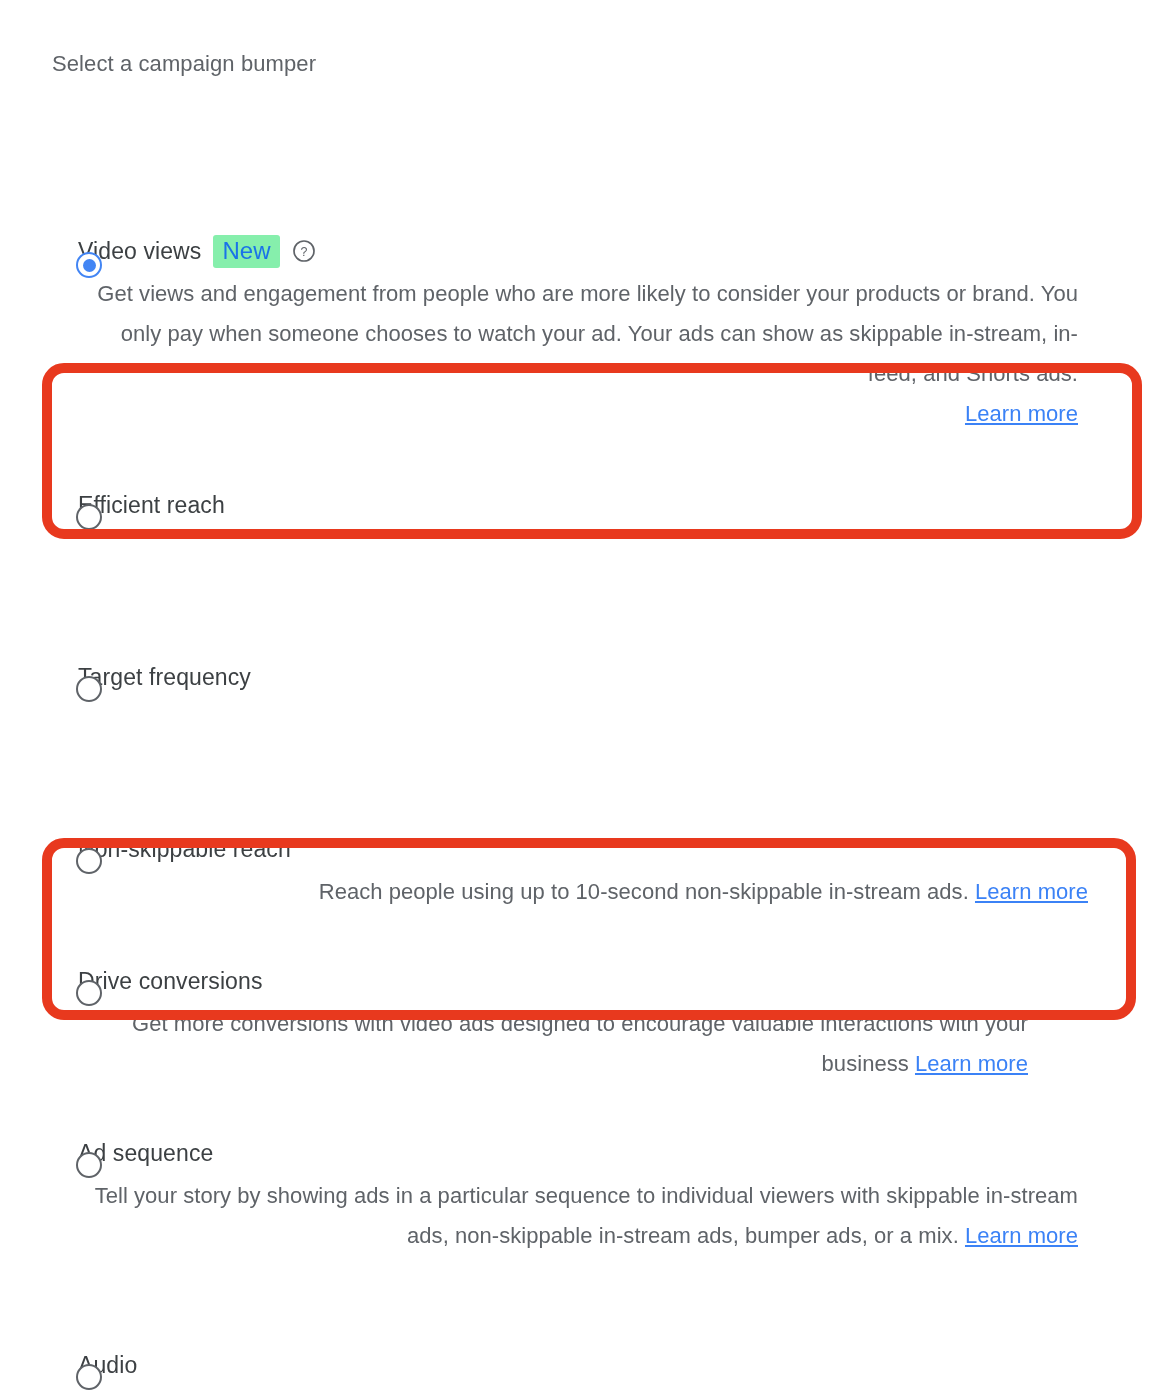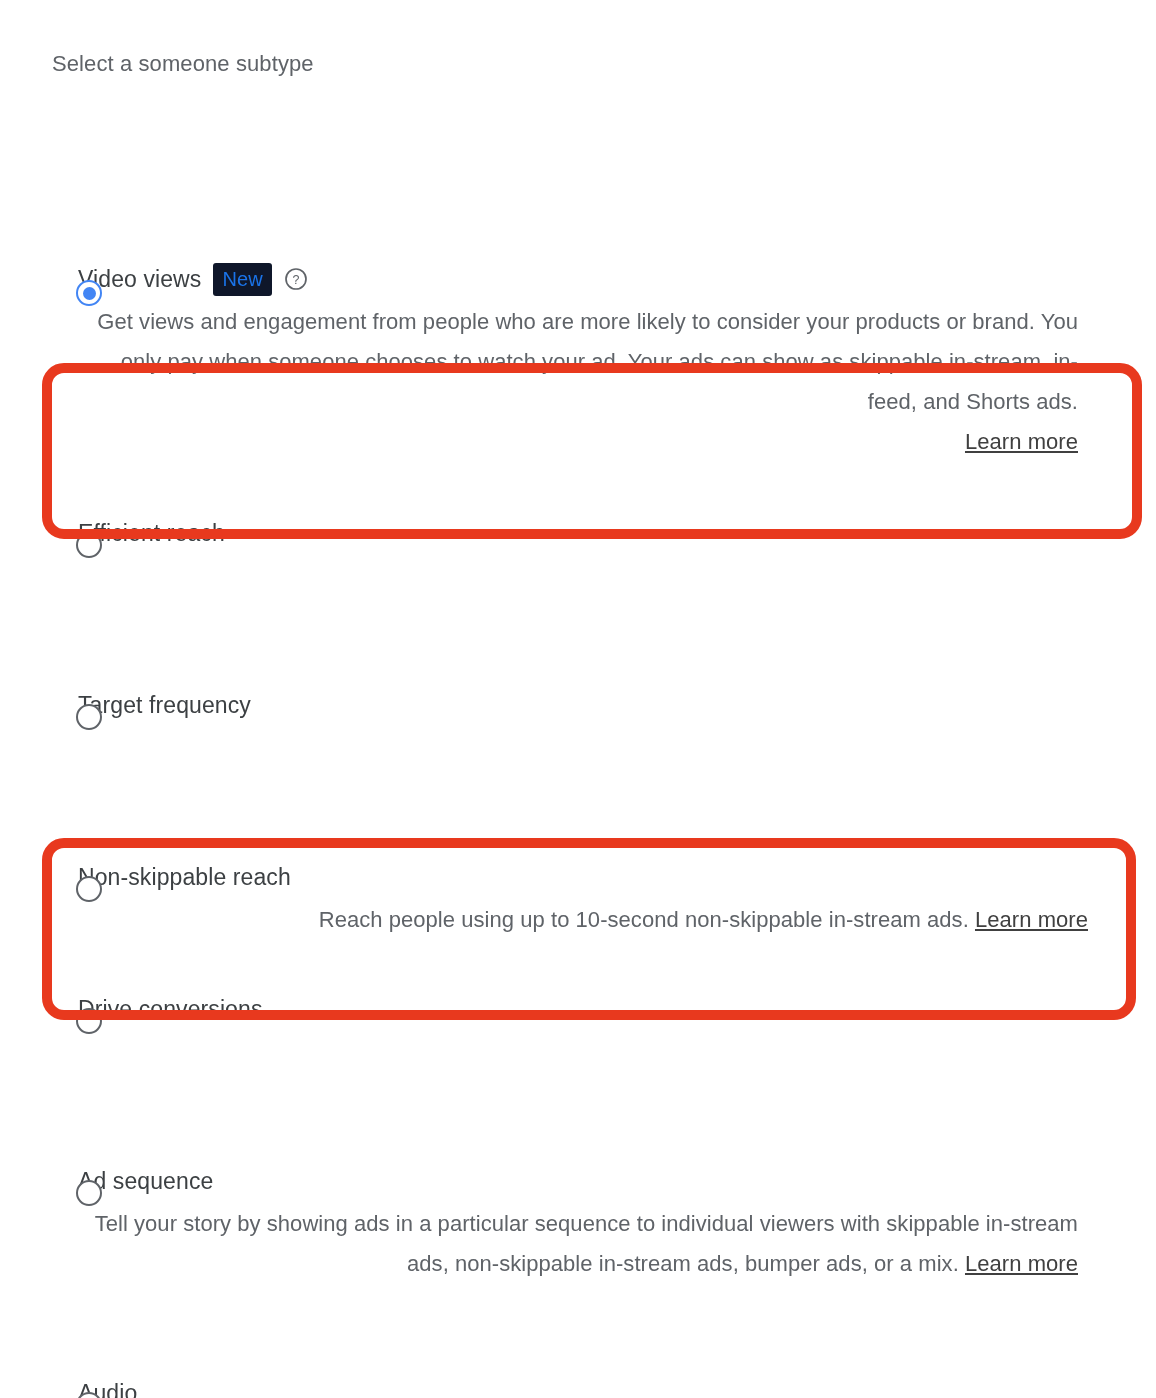--- a/index.html
+++ b/index.html
@@ -40,21 +40,20 @@
     left: 0;
     top: 118px;
     width: 1156px;
   }
 
   .option {
     position: relative;
     padding-left: 78px;
     padding-right: 16px;
     box-sizing: border-box;
-    margin-top: 28px;
   }
 
   
   .radio {
     position: absolute;
     left: 76px;
     width: 26px;
     height: 26px;
     box-sizing: border-box;
     border-radius: 50%;
@@ -88,23 +87,23 @@
   .opt-label {
     font-size: 23px;
     line-height: 30px;
     color: #3c4043;
     letter-spacing: 0.1px;
     white-space: nowrap;
   }
 
   .badge-new {
     display: inline-block;
-    background: #0f172a;
+    background: #86efac;
     color: #1a73e8;
-    font-size: 20px;
+    font-size: 24px;
     line-height: 22px;
     padding: 5px 9px 6px 9px;
     border-radius: 3px;
     letter-spacing: 0.1px;
   }
 
   .help-icon {
     display: inline-flex;
     align-items: center;
     justify-content: center;
@@ -117,42 +116,42 @@
   .opt-desc {
     font-size: 22px;
     line-height: 40px;
     color: #5f6368;
     letter-spacing: 0.05px;
     max-width: 1012px;
   }
 
   a.learn-more,
   .learn-more {
-    color: #404040;
+    color: #3b82f6;
     cursor: pointer;
   }
 
   .desc-block-1 { margin-top: 8px; text-align: right; }
 
   
   .annotation {
     position: absolute;
     border: 10px solid #e8391e;
     border-radius: 22px;
     box-sizing: border-box;
     pointer-events: none;
     background: transparent;
   }
 </style>
 </head>
 <body>
 
 <div class="page">
 
-  <div class="section-title">Select a someone subtype</div>
+  <div class="section-title">Select a campaign bumper</div>
 
   <div class="options" id="options-root">
       <div class="option" style="position: absolute; left: 0px; top: 118px; width: 1156px;">
         <div class="radio selected" role="radio" aria-checked="true" style="top: 16px;"></div>
         <div class="opt-head">
           <span class="opt-label">Video views</span>
           <span class="badge-new">New</span>
           <span class="help-icon">
             <svg width="24" height="24" viewBox="0 0 24 24" aria-hidden="true">
               <circle cx="12" cy="12" r="10" fill="none" stroke="#5f6368" stroke-width="1.7"></circle>
@@ -179,20 +178,21 @@
         <div class="opt-head">
           <span class="opt-label">Non-skippable reach</span>
         </div>
         <div class="opt-desc desc-block-1" style="max-width: 1010px;"><span>Reach people using up to 10-second non-skippable in-stream ads.</span> <a class="learn-more" href="#">Learn more</a></div>
       </div>
       <div class="option" style="position: absolute; left: 0px; top: 848px; width: 1156px;">
         <div class="radio" role="radio" aria-checked="false" style="top: 14px;"></div>
         <div class="opt-head">
           <span class="opt-label">Drive conversions</span>
         </div>
+        <div class="opt-desc desc-block-1" style="max-width: 950px;"><span>Get more conversions with video ads designed to encourage valuable interactions with your business</span> <a class="learn-more" href="#">Learn more</a></div>
       </div>
       <div class="option" style="position: absolute; left: 0px; top: 1020px; width: 1156px;">
         <div class="radio" role="radio" aria-checked="false" style="top: 14px;"></div>
         <div class="opt-head">
           <span class="opt-label">Ad sequence</span>
         </div>
         <div class="opt-desc desc-block-1" style="max-width: 1000px;"><span>Tell your story by showing ads in a particular sequence to individual viewers with skippable in-stream ads, non-skippable in-stream ads, bumper ads, or a mix.</span> <a class="learn-more" href="#">Learn more</a></div>
       </div>
       <div class="option" style="position: absolute; left: 0px; top: 1232px; width: 1156px;">
         <div class="radio" role="radio" aria-checked="false" style="top: 14px;"></div>

